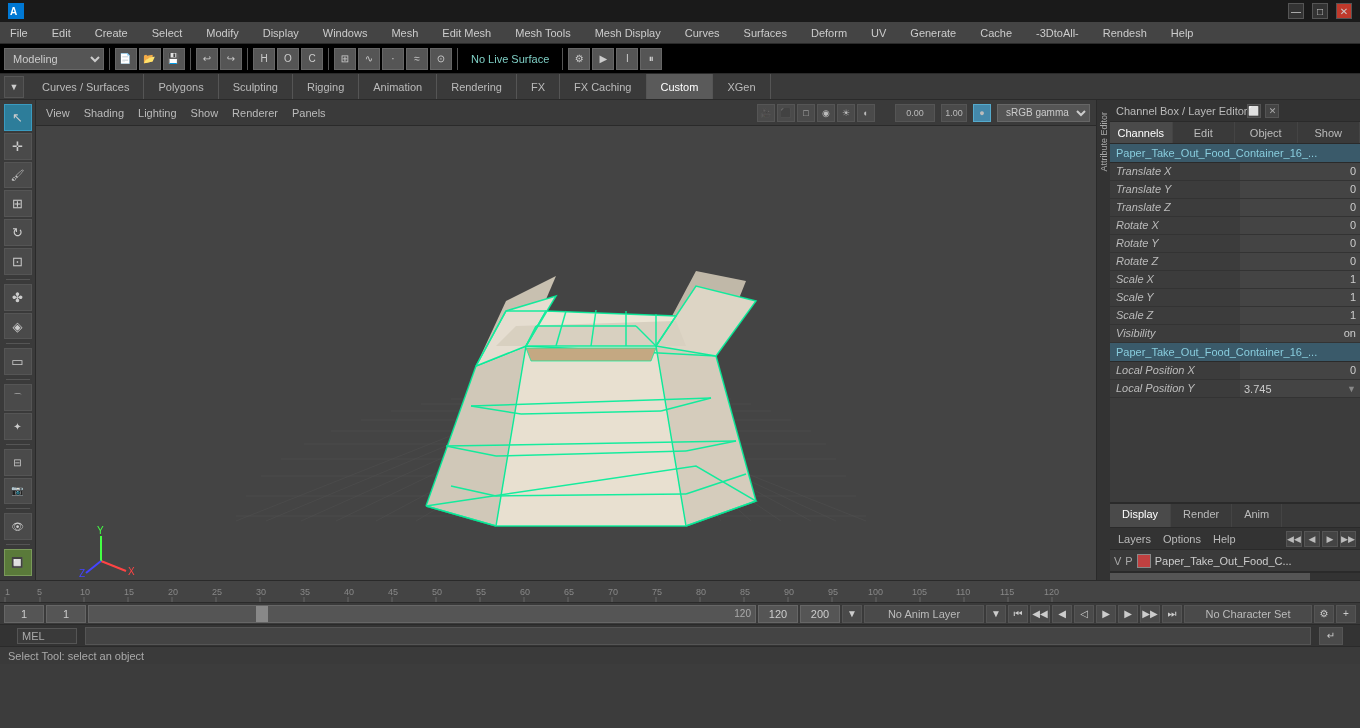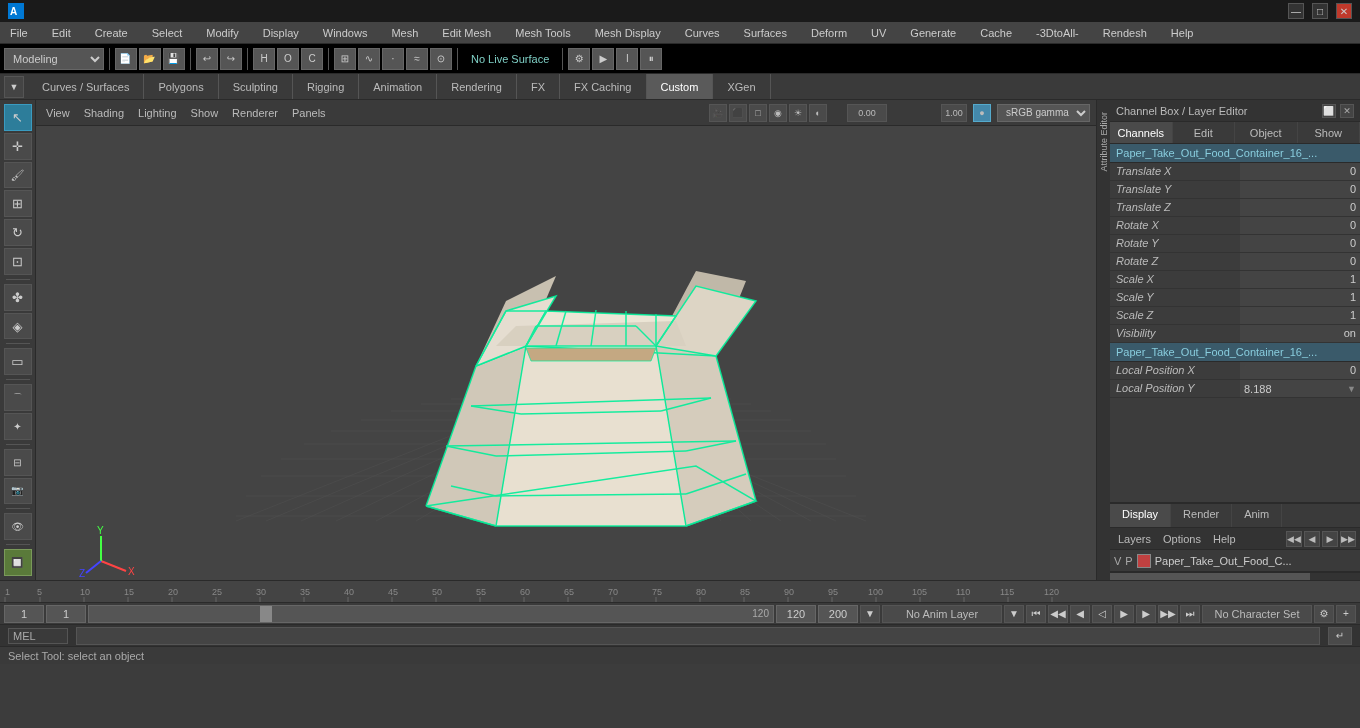--- a/index.html
+++ b/index.html
@@ -229,21 +229,20 @@
       height: calc(100% - 26px);
       background: #444;
       position: relative;
       overflow: hidden;
     }
     #right-panel-header {
       height: 22px;
       background: #333;
       display: flex;
       align-items: center;
-      justify-content: space-between;
       padding: 0 6px;
       border-bottom: 1px solid #2a2a2a;
       font-size: 11px;
       color: #bbb;
     }
     .rp-header-icons {
       display: flex;
       gap: 4px;
     }
     .rp-header-icon {
@@ -485,31 +484,31 @@
       border: 1px solid #555;
       width: 120px;
       text-align: center;
     }
     .pb-char-set {
       padding: 2px 6px;
       font-size: 11px;
       color: #bbb;
       background: #4a4a4a;
       border: 1px solid #555;
-      width: 110px;
+      width: 128px;
       text-align: center;
     }
 
     
     #status-bar {
       height: 22px;
       background: #333;
       display: flex;
       align-items: center;
-      padding: 0 8px;
+      padding: 0 17px;
       gap: 8px;
       border-top: 1px solid #2a2a2a;
     }
     .sb-mel {
       width: 60px;
       color: #aaa;
       font-size: 11px;
       background: #3a3a3a;
       border: 1px solid #555;
       padding: 1px 4px;
@@ -696,21 +695,21 @@
       <div class="vt-icons">
         <div class="vt-icon">🎥</div>
         <div class="vt-icon">⬛</div>
         <div class="vt-icon">□</div>
         <div class="vt-icon">◉</div>
         <div class="vt-icon">☀</div>
         <div class="vt-icon">◐</div>
       </div>
       <div style="width:8px;"></div>
       <div class="vt-icon" style="width:40px;">0.00</div>
-      <div class="vt-icon" style="width:26px;margin-left:48px;">1.00</div>
+      <div class="vt-icon" style="width:26px;">1.00</div>
       <div class="vt-icon" style="width:18px; background:#4488aa; border-color:#55aacc;">●</div>
       <select class="vt-gamma">
         <option>sRGB gamma</option>
       </select>
     </div>
 
     <div id="viewport-canvas">
       <svg id="viewport-svg" xmlns="http://www.w3.org/2000/svg">
 
         <rect width="100%" height="100%" fill="#444444"></rect>
@@ -903,21 +902,21 @@
 
       <div class="cb-object-name" style="font-size:11px; padding:3px 6px;">Paper_Take_Out_Food_Container_16_...</div>
 
       <div class="cb-row">
         <div class="cb-label">Local Position X</div>
         <div class="cb-value">0</div>
       </div>
       <div class="cb-row">
         <div class="cb-label">Local Position Y</div>
         <div class="cb-value" style="display:flex; justify-content:space-between; align-items:center;">
-          <span>8.188</span>
+          <span>3.745</span>
           <span style="color:#888; font-size:9px;">▼</span>
         </div>
       </div>
     </div>
 
     <div id="display-tabs">
       <div class="dt-tab active">Display</div>
       <div class="dt-tab">Render</div>
       <div class="dt-tab">Anim</div>
     </div>

